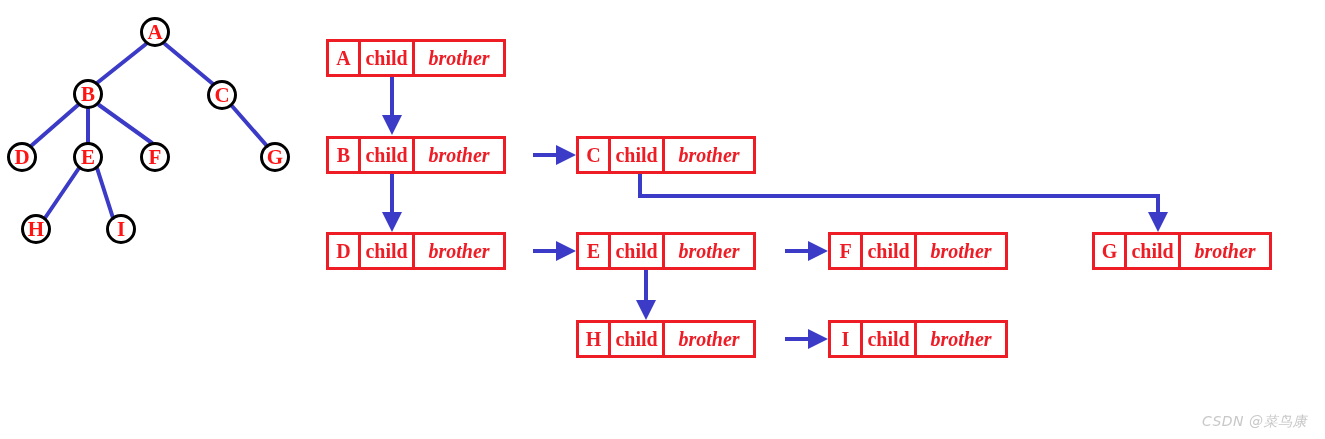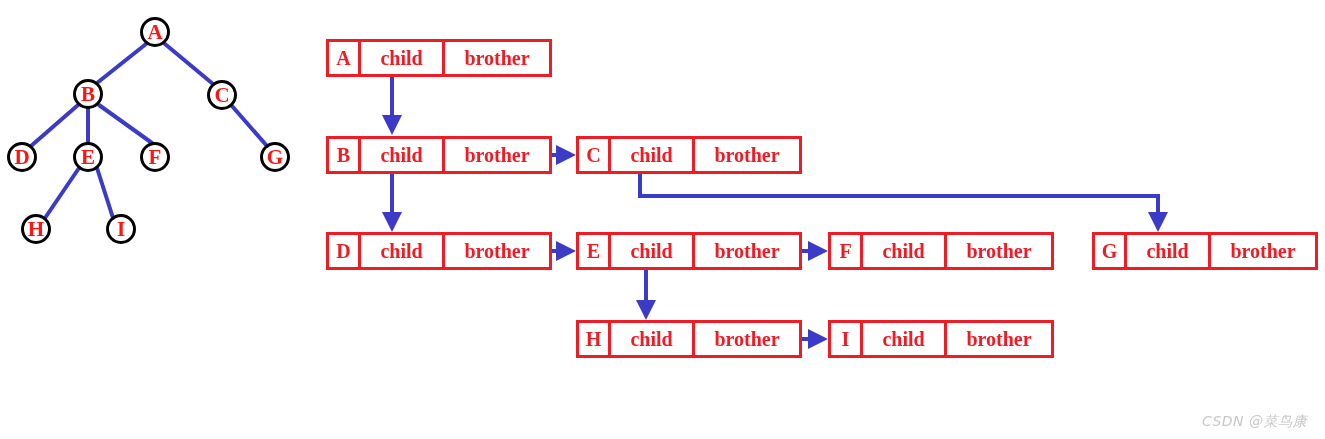--- a/index.html
+++ b/index.html
@@ -62,25 +62,26 @@
     font-size: 20px;
     font-family: "Liberation Serif", serif;
     box-sizing: border-box;
     white-space: nowrap;
   }
   .ll-cell.data {
     width: 32px;
     border-right: 3px solid #ee1c25;
   }
   .ll-cell.child {
-    width: 84px;
+    width: 54px;
     border-right: 3px solid #ee1c25;
   }
   .ll-cell.brother {
-    width: 104px;
+    width: 88px;
+    font-style: italic;
   }
   .watermark {
     position: absolute;
     right: 18px;
     bottom: 8px;
     color: #c8c8c8;
     font-size: 14px;
     font-family: "DejaVu Sans", sans-serif;
     letter-spacing: 0.5px;
     z-index: 4;

